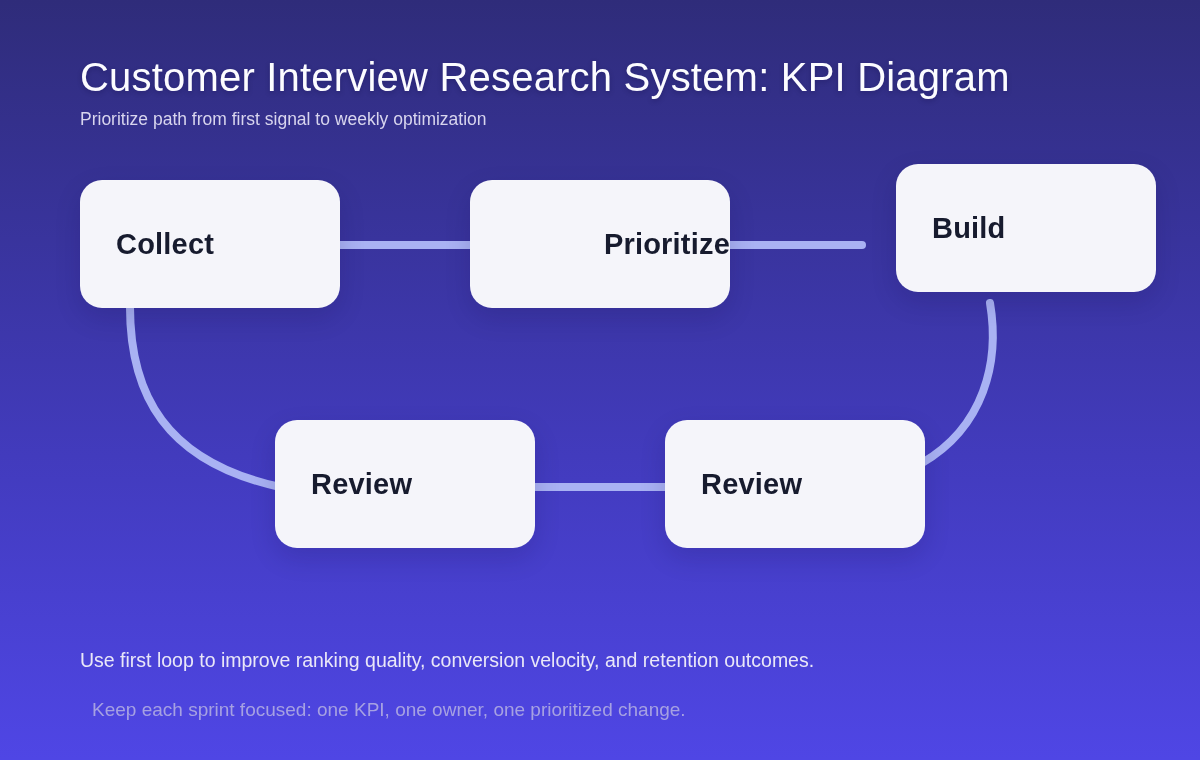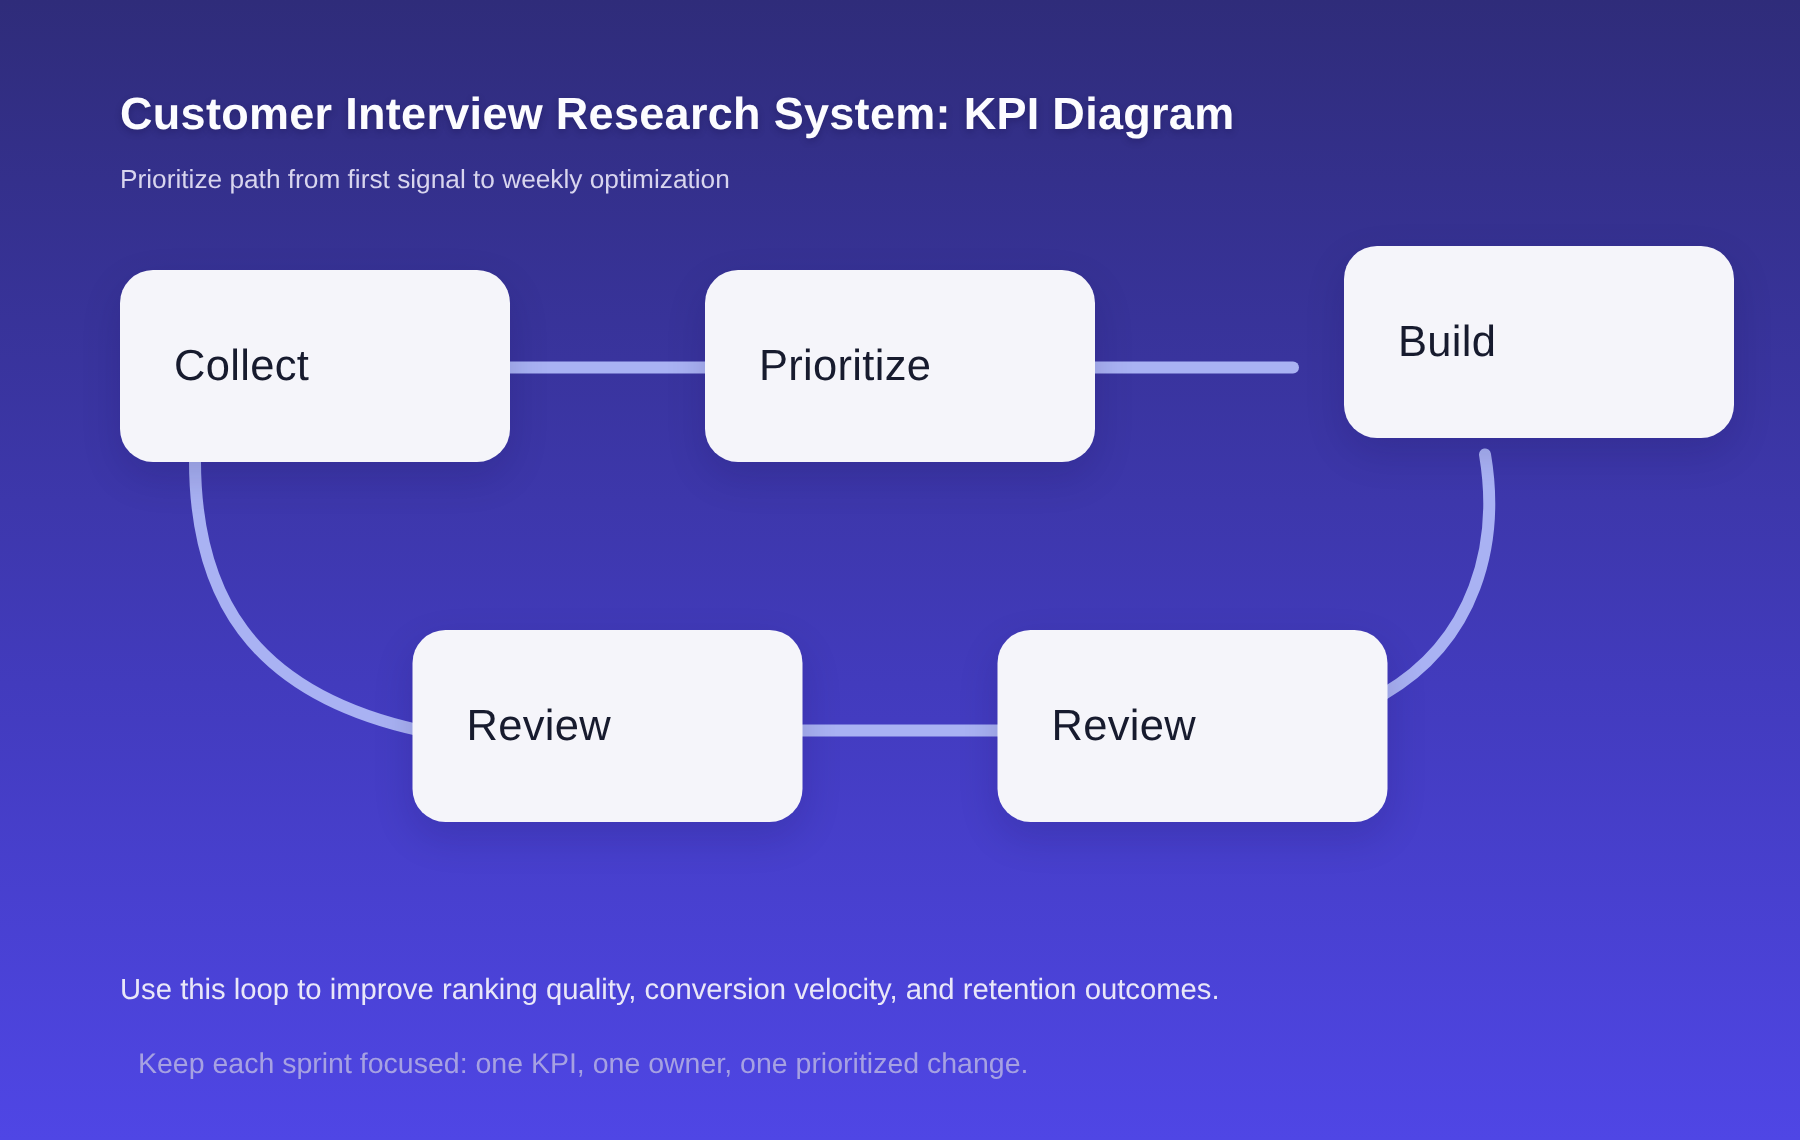--- a/index.html
+++ b/index.html
@@ -15,23 +15,23 @@
     overflow: hidden;
     background: linear-gradient(180deg, #2f2c7a 0%, #423bbd 60%, #4f46e5 100%);
   }
 
   
   .page-title {
     position: absolute;
     left: 80px;
     top: 55px;
     margin: 0;
-    font-size: 30px;
+    font-size: 40px;
     line-height: 44px;
-    font-weight: bold;
+    font-weight: normal;
     color: #fcfcff;
     letter-spacing: 0.2px;
     text-shadow: 0 2px 5px rgba(10, 8, 50, 0.25);
   }
   .page-subtitle {
     position: absolute;
     left: 80px;
     top: 108px;
     margin: 0;
     font-size: 17.5px;
@@ -65,26 +65,26 @@
     background: #f5f5fa;
     box-shadow: 0 10px 26px rgba(18, 14, 70, 0.16);
     display: flex;
     align-items: center;
     box-sizing: border-box;
     padding-left: 36px;
     z-index: 2;
   }
   .node-label {
     font-size: 29px;
-    font-weight: normal;
+    font-weight: bold;
     color: #171b2e;
     letter-spacing: 0.2px;
   }
   .node-collect    { left: 80px;  top: 180px; }
-  .node-prioritize { left: 470px; top: 180px; }
+  .node-prioritize { left: 470px; top: 180px; justify-content: flex-end; }
   .node-build      { left: 860px; top: 164px; margin-left: 36px; }
   .node-review-1   { left: 275px; top: 420px; }
   .node-review-2   { left: 665px; top: 420px; }
 
   
   .footer-primary {
     position: absolute;
     left: 80px;
     top: 648px;
     margin: 0;
@@ -132,17 +132,17 @@
   </div>
 
   <div class="node node-review-1">
     <span class="node-label">Review</span>
   </div>
 
   <div class="node node-review-2">
     <span class="node-label">Review</span>
   </div>
 
-  <p class="footer-primary">Use this loop to improve ranking quality, conversion velocity, and retention outcomes.</p>
+  <p class="footer-primary">Use first loop to improve ranking quality, conversion velocity, and retention outcomes.</p>
 
   <p class="footer-secondary">Keep each sprint focused: one KPI, one owner, one prioritized change.</p>
 
 </div>
 
 </body></html>

